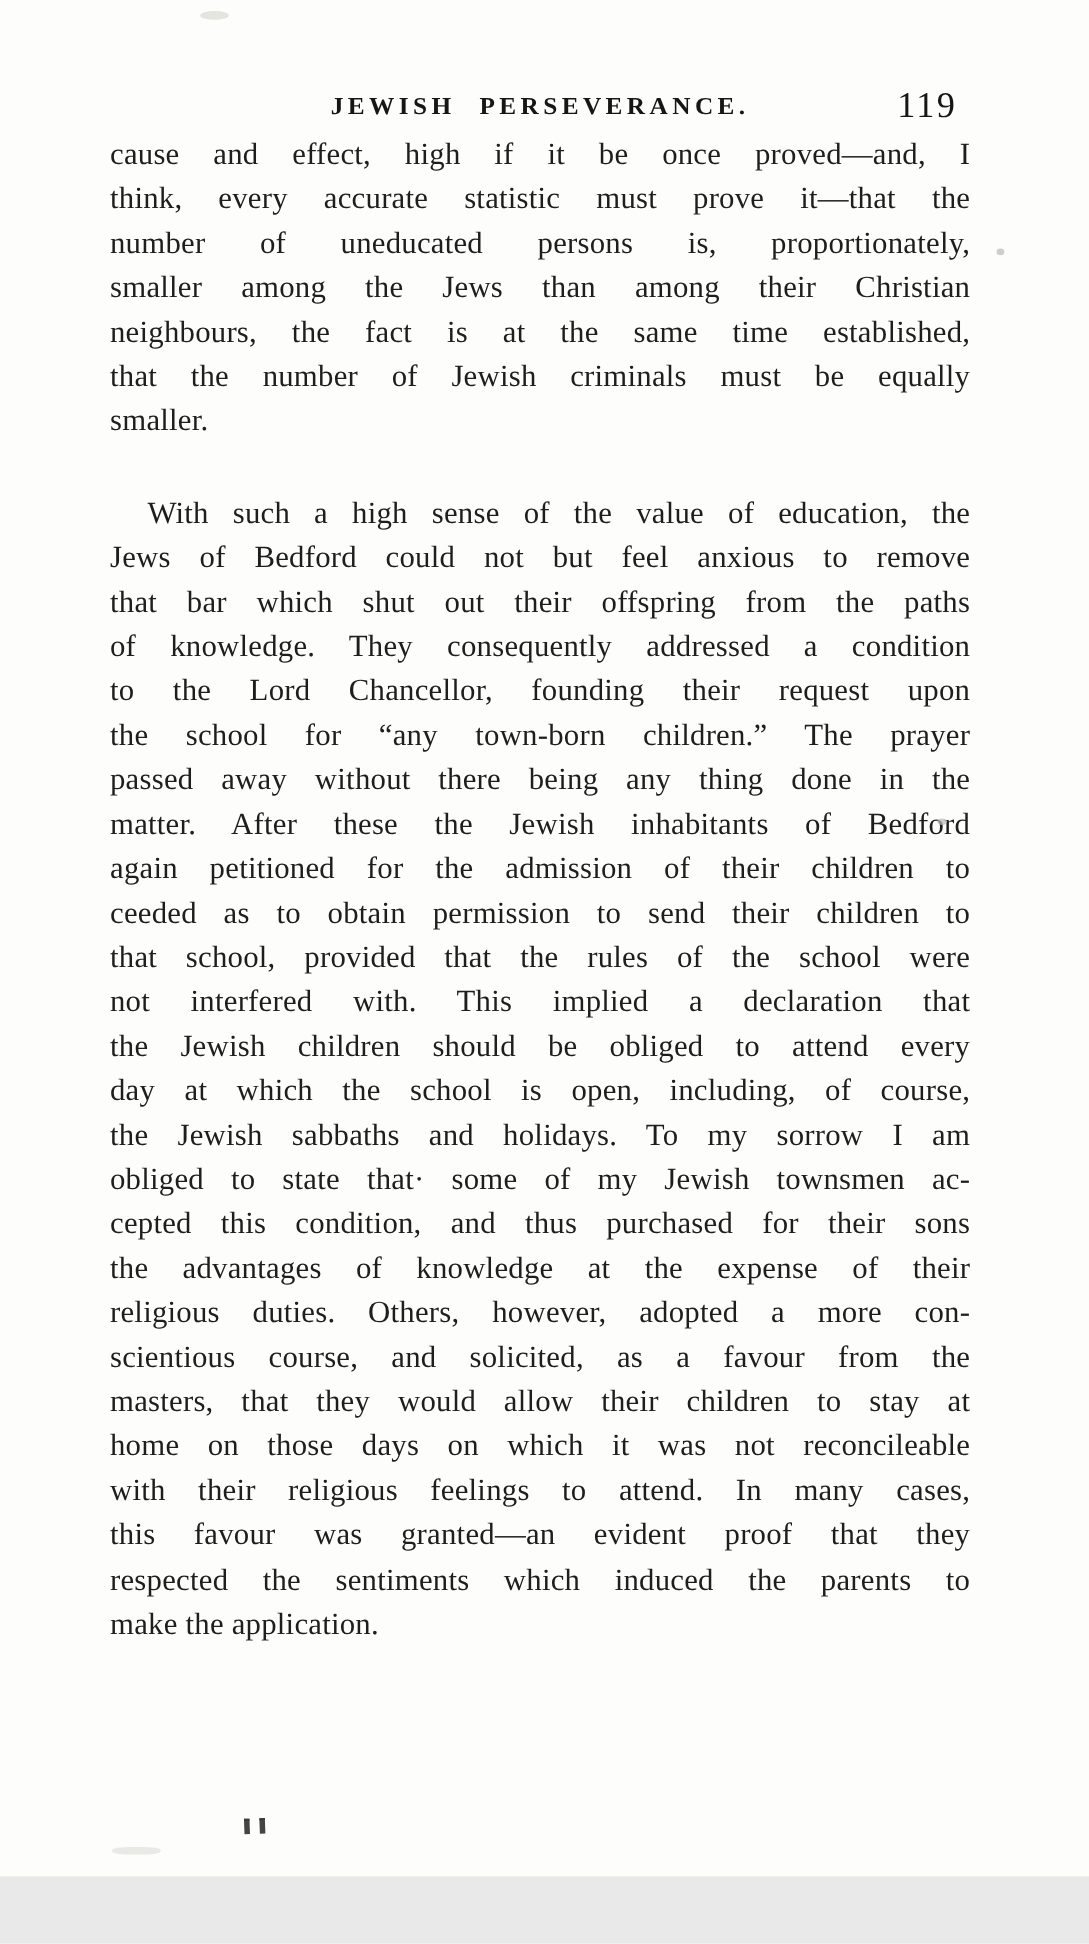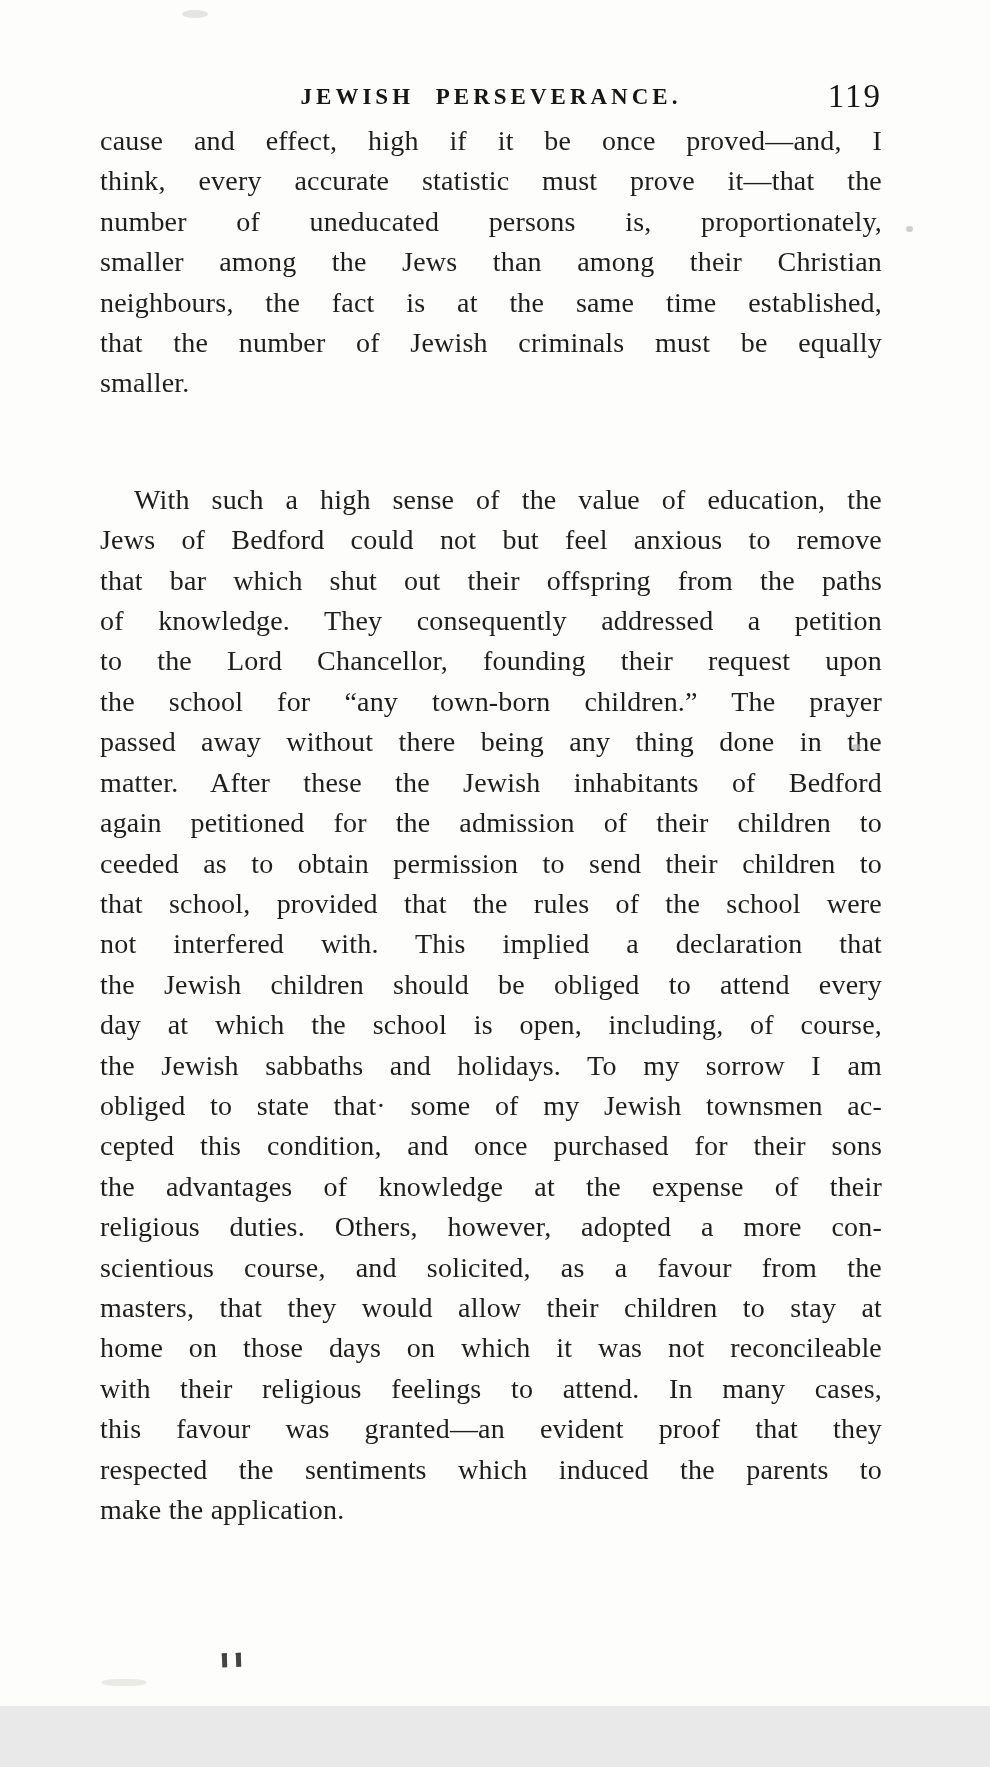--- a/index.html
+++ b/index.html
@@ -30,35 +30,35 @@
     display: inline-block;
     font-size: 23px;
     font-weight: bold;
     letter-spacing: 4px;
     word-spacing: 12px;
     color: #161616;
     transform: scaleY(0.96);
   }
   .page-number {
     position: absolute;
-    right: 0;
+    right: 12px;
     top: -6px;
     font-size: 33px;
     letter-spacing: 2px;
     color: #161616;
   }
   
   .text-block {
     position: absolute;
     top: 121px;
     left: 100px;
     width: 782px;
   }
   .paragraph { margin: 0; }
-  .paragraph + .paragraph { margin-top: 76px; }
+  .paragraph + .paragraph { margin-top: 43px; }
   .line {
     font-size: 28px;
     line-height: 40.4px;
     text-align: justify;
     text-align-last: justify;
     text-justify: inter-word;
     white-space: normal;
     letter-spacing: 0.2px;
   }
   .line.first-indent { text-indent: 34px; }
@@ -129,34 +129,34 @@
         <div class="line">number of uneducated persons is, proportionately,</div>
         <div class="line">smaller among the Jews than among their Christian</div>
         <div class="line">neighbours, the fact is at the same time established,</div>
         <div class="line">that the number of Jewish criminals must be equally</div>
         <div class="line last">smaller.</div>
       </div>
       <div class="paragraph">
         <div class="line first-indent">With such a high sense of the value of education, the</div>
         <div class="line">Jews of Bedford could not but feel anxious to remove</div>
         <div class="line">that bar which shut out their offspring from the paths</div>
-        <div class="line">of knowledge. They consequently addressed a petition</div>
+        <div class="line">of knowledge. They consequently addressed a condition</div>
         <div class="line">to the Lord Chancellor, founding their request upon</div>
         <div class="line">the school for “any town-born children.” The prayer</div>
         <div class="line">passed away without there being any thing done in the</div>
         <div class="line">matter. After these the Jewish inhabitants of Bedford</div>
         <div class="line">again petitioned for the admission of their children to</div>
         <div class="line">ceeded as to obtain permission to send their children to</div>
         <div class="line">that school, provided that the rules of the school were</div>
         <div class="line">not interfered with. This implied a declaration that</div>
         <div class="line">the Jewish children should be obliged to attend every</div>
         <div class="line">day at which the school is open, including, of course,</div>
         <div class="line">the Jewish sabbaths and holidays. To my sorrow I am</div>
         <div class="line">obliged to state that· some of my Jewish townsmen ac-</div>
-        <div class="line">cepted this condition, and once purchased for their sons</div>
+        <div class="line">cepted this condition, and thus purchased for their sons</div>
         <div class="line">the advantages of knowledge at the expense of their</div>
         <div class="line">religious duties. Others, however, adopted a more con-</div>
         <div class="line">scientious course, and solicited, as a favour from the</div>
         <div class="line">masters, that they would allow their children to stay at</div>
         <div class="line">home on those days on which it was not reconcileable</div>
         <div class="line">with their religious feelings to attend. In many cases,</div>
         <div class="line">this favour was granted—an evident proof that they</div>
         <div class="line">respected the sentiments which induced the parents to</div>
         <div class="line last">make the application.</div>
       </div>

